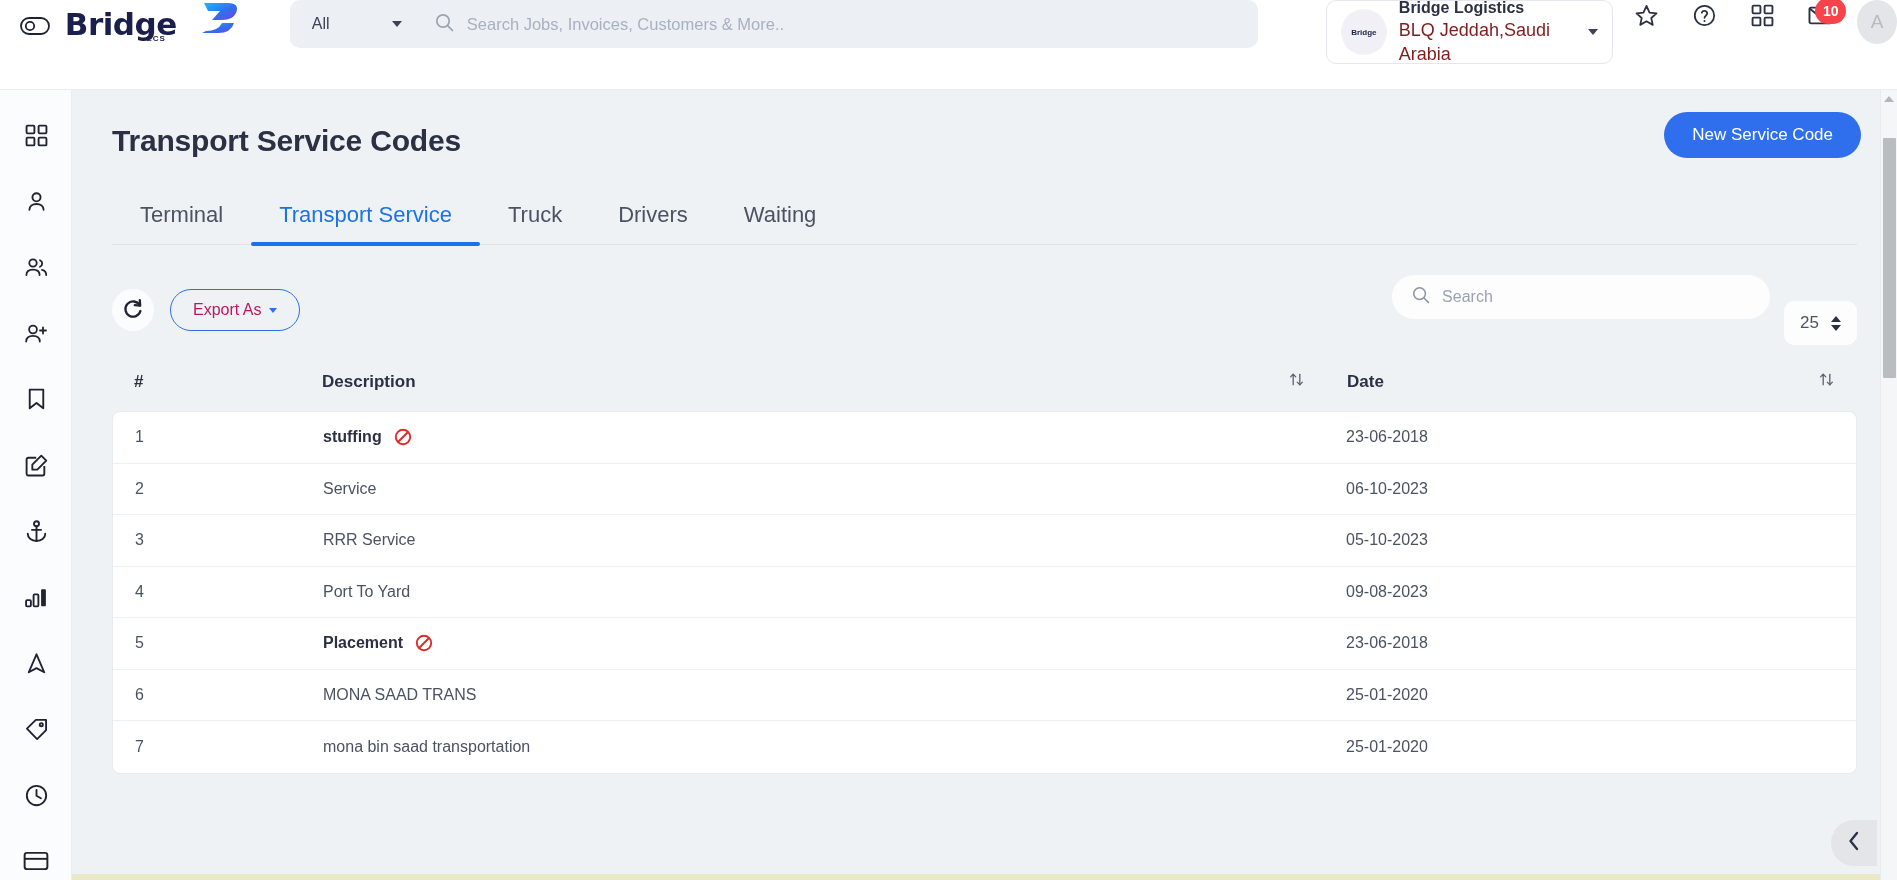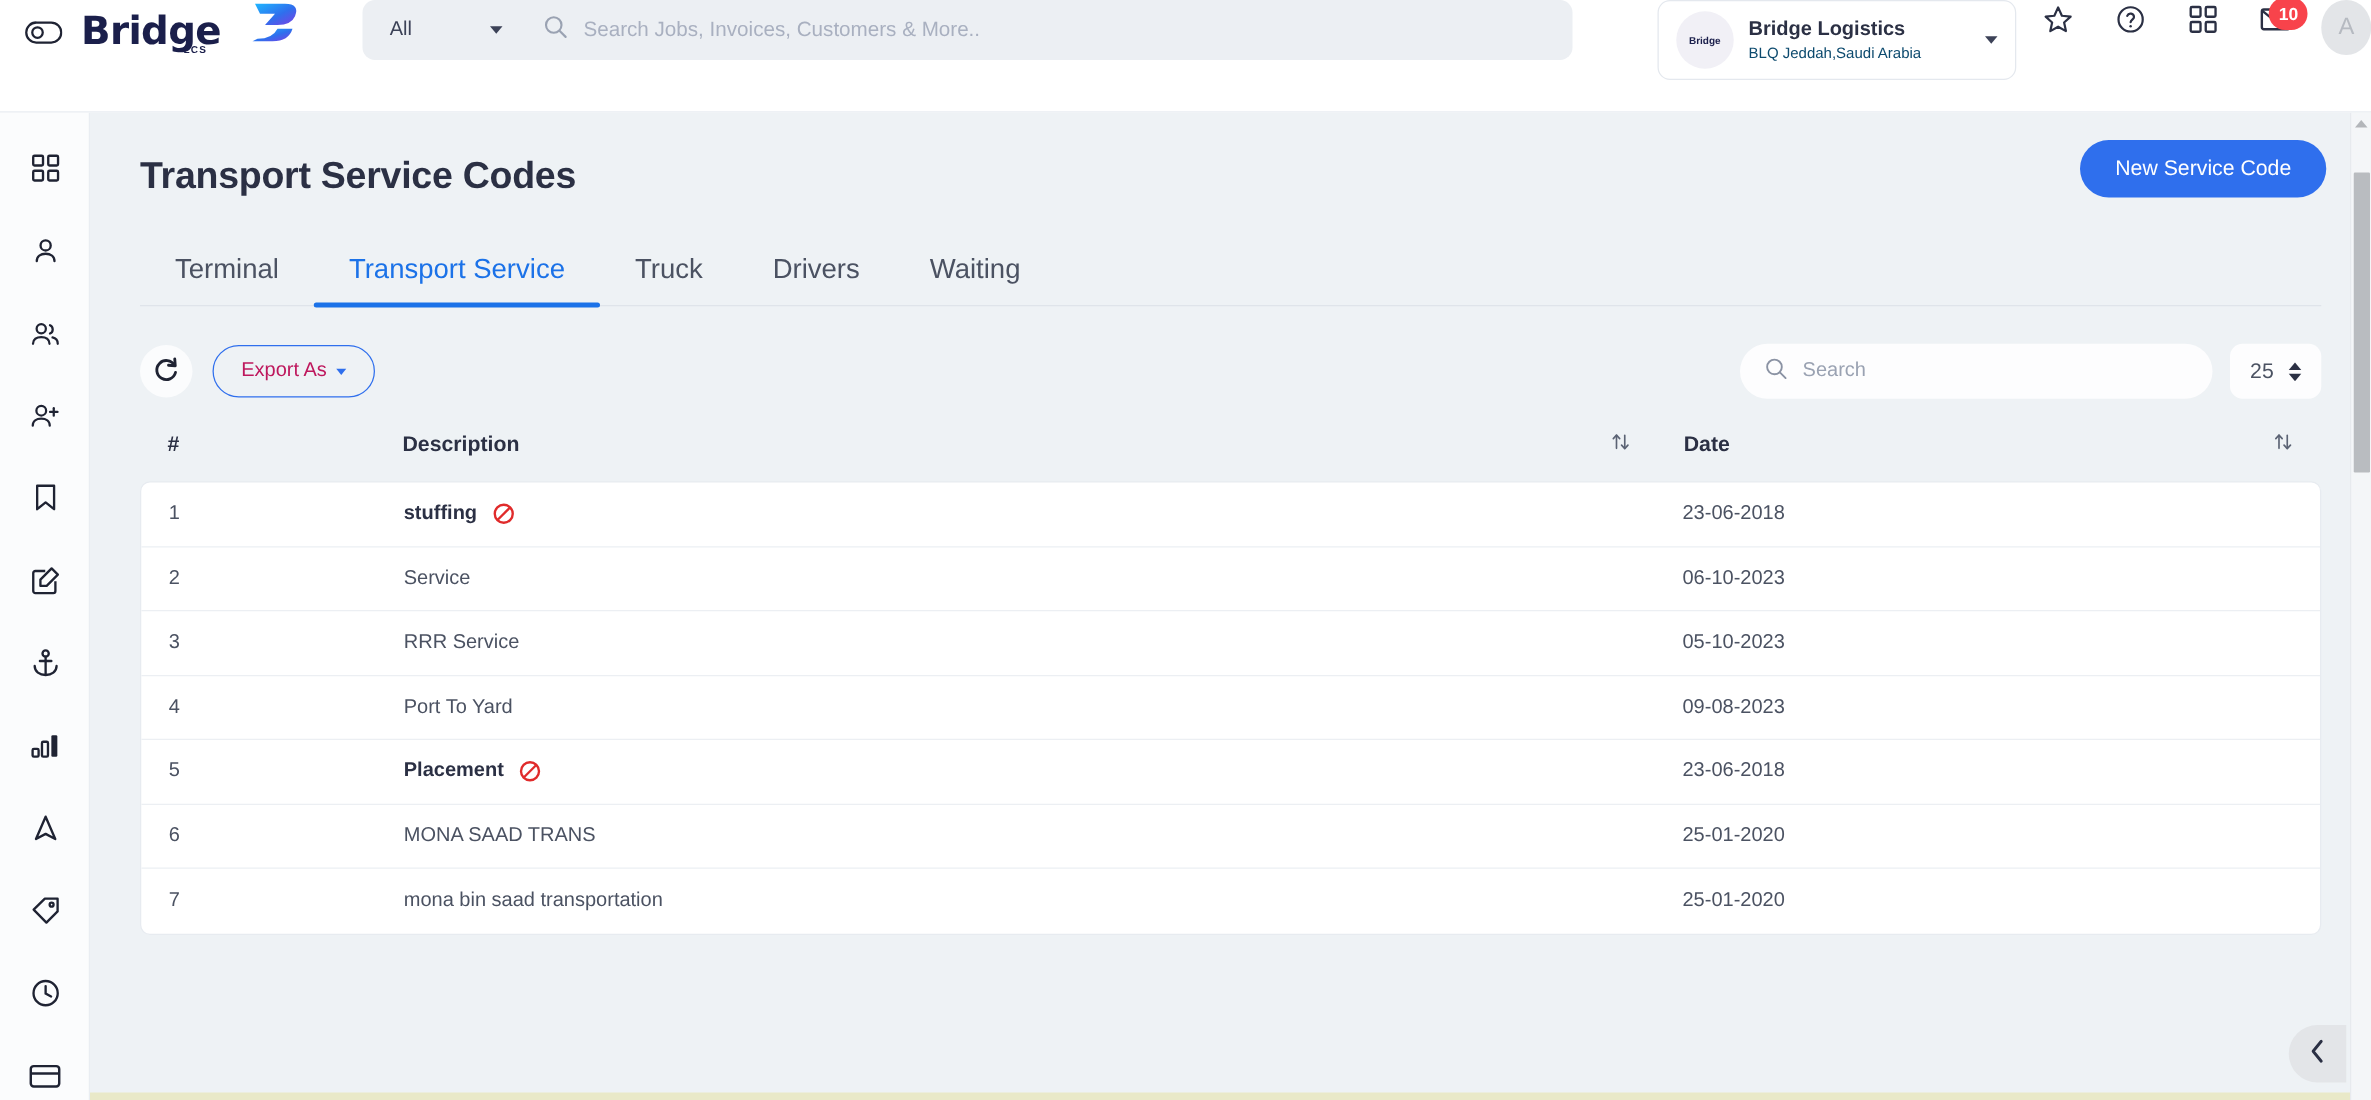--- a/index.html
+++ b/index.html
@@ -82,21 +82,21 @@
     width: 46px; height: 46px; border-radius: 50%;
     background: #f1f0f6;
     display: flex; align-items: center; justify-content: center;
     flex-shrink: 0;
   }
   .org-avatar .mini-word {
     font-size: 8px; font-weight: 700; color: #1b1f4b;
   }
   .org-text { margin-left: 12px; flex: 1; min-width: 0; }
   .org-name { font-size: 16px; font-weight: 700; color: #2b3044; line-height: 1.25; }
-  .org-loc  { font-size: 12px; color: #0c4a6e; line-height: 1.3; margin-top: 1px; }
+  .org-loc  { font-size: 18px; color: #7f1d1d; line-height: 1.3; margin-top: 1px; }
 
   .icons-right {
     margin-left: 18px; display: flex; align-items: center; gap: 28px;
   }
   .ticon { cursor: pointer; display: flex; align-items: center; justify-content: center;
            width: 30px; height: 30px; position: relative; }
   .badge {
     position: absolute; top: -13px; left: 10px;
     min-width: 31px; height: 26px; padding: 0 6px;
     border-radius: 13px; background: #f8434b; color: #ffffff;
@@ -203,21 +203,21 @@
     border: none; outline: none; background: transparent;
     font-size: 16px; color: #3c4257; width: 100%;
     font-family: "Liberation Sans", sans-serif;
   }
   .tsearch input::placeholder { color: #9aa2b2; }
   .pagesize {
     height: 44px; min-width: 68px; border-radius: 10px;
     background: #fdfdfe;
     display: flex; align-items: center; justify-content: center; gap: 12px;
     padding: 0 16px; cursor: pointer;
-    font-size: 17px; color: #4b5262;
+    font-size: 17px; color: #4b5262; margin-top: 26px;
   }
   .spin { display: flex; flex-direction: column; gap: 3px; }
   .spin .up {
     width: 0; height: 0;
     border-left: 5px solid transparent; border-right: 5px solid transparent;
     border-bottom: 6px solid #2b3044;
   }
   .spin .dn {
     width: 0; height: 0;
     border-left: 5px solid transparent; border-right: 5px solid transparent;

